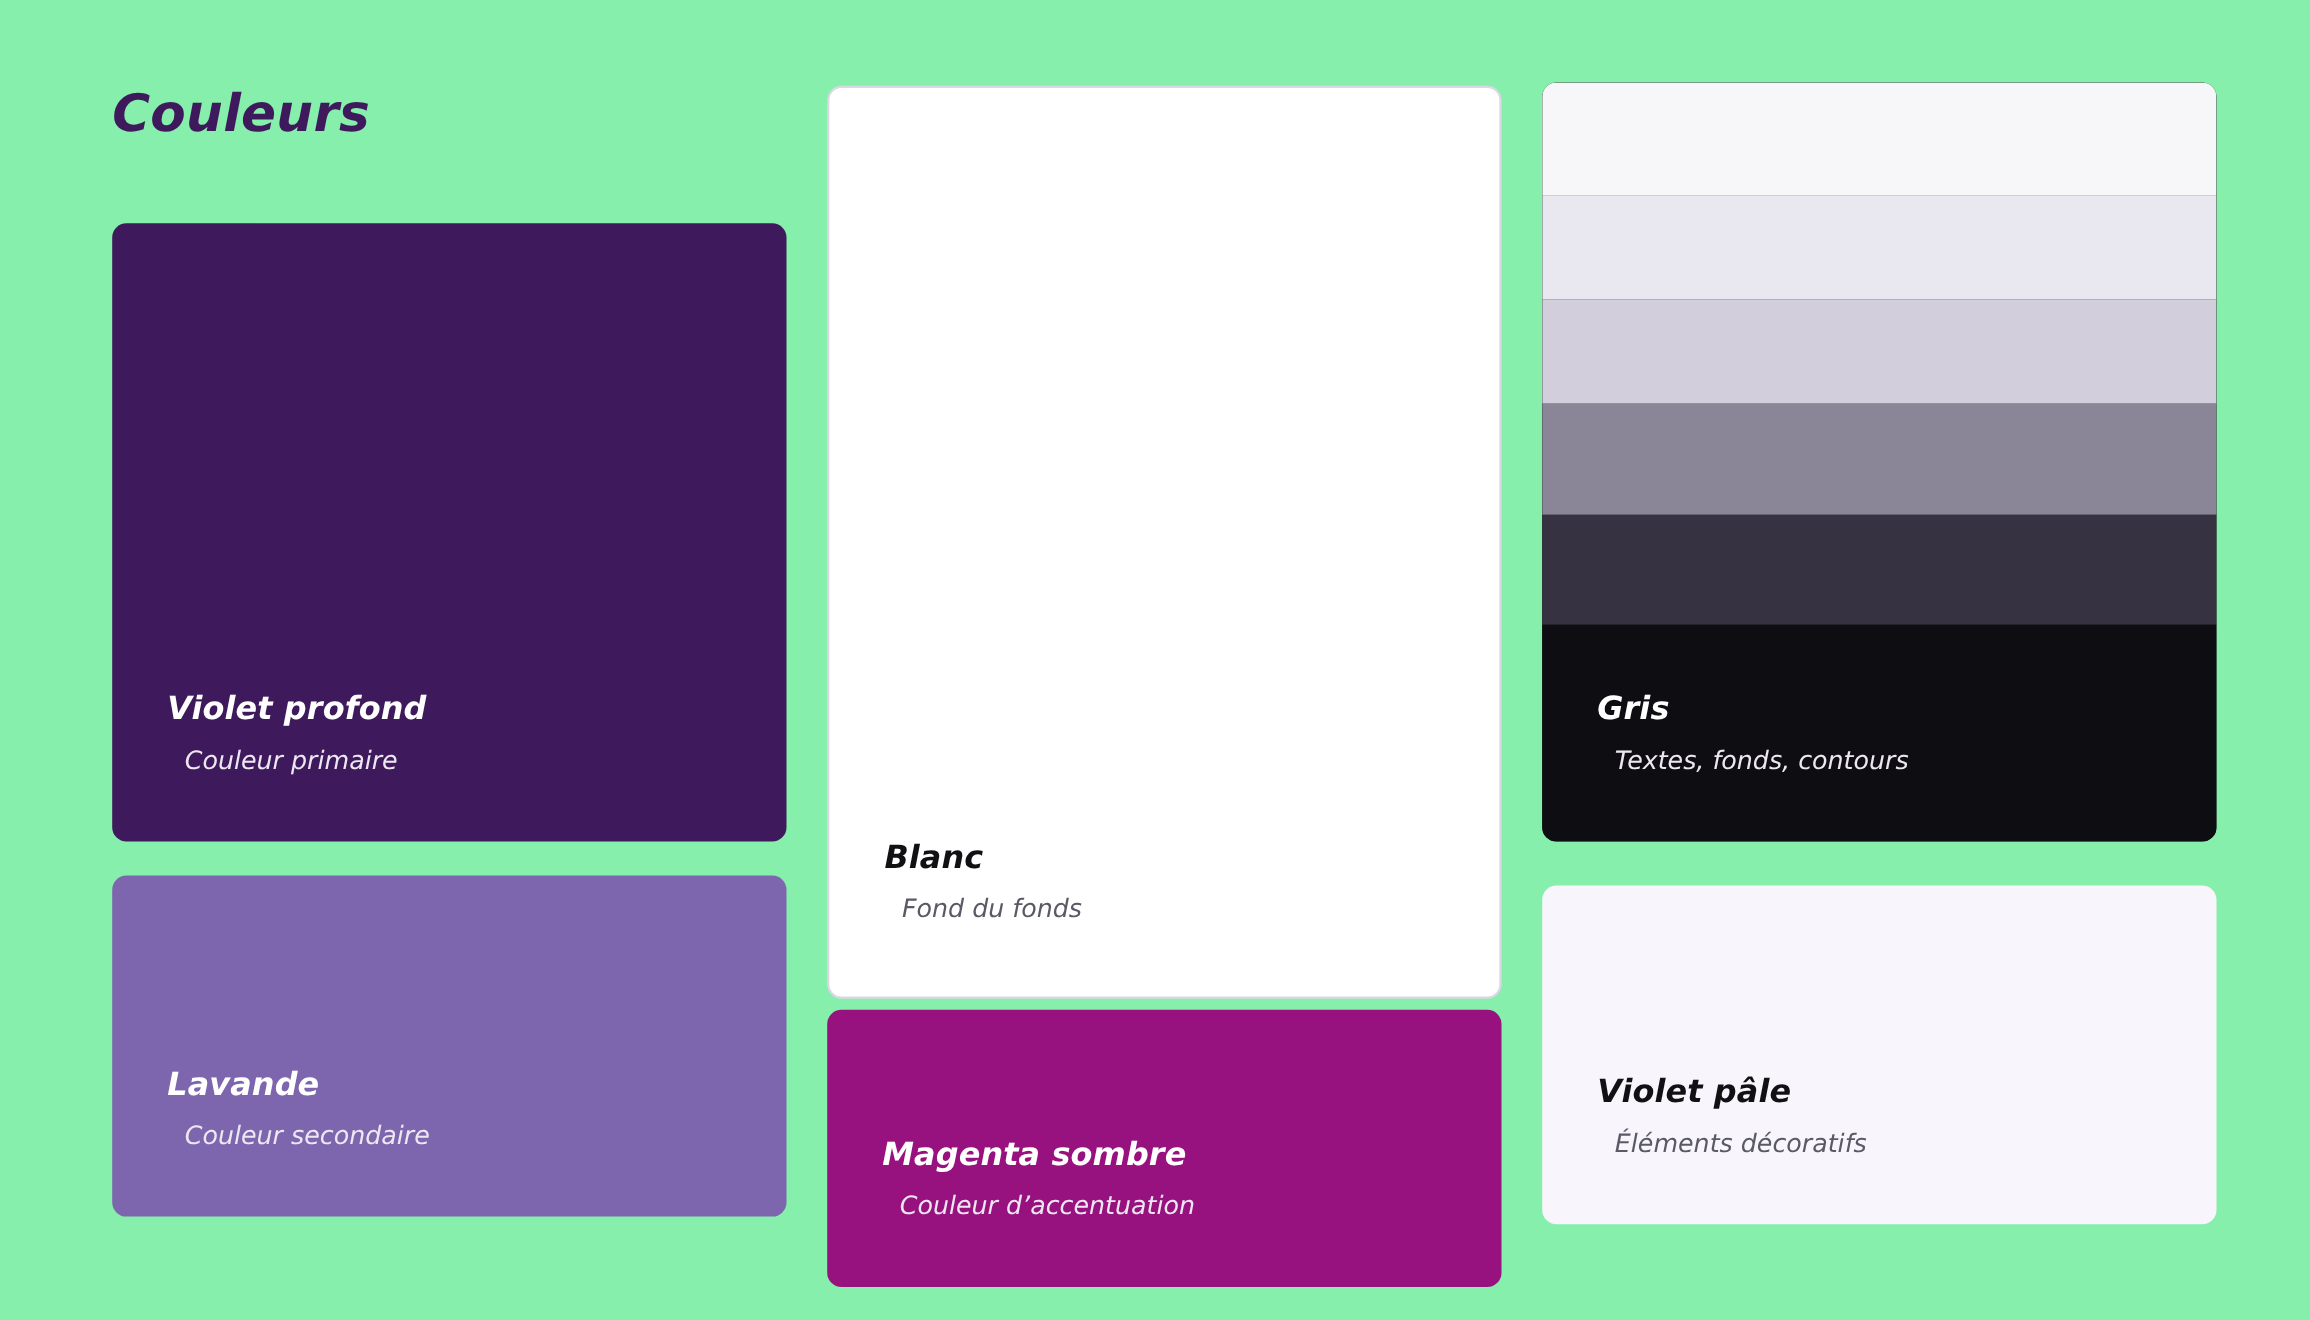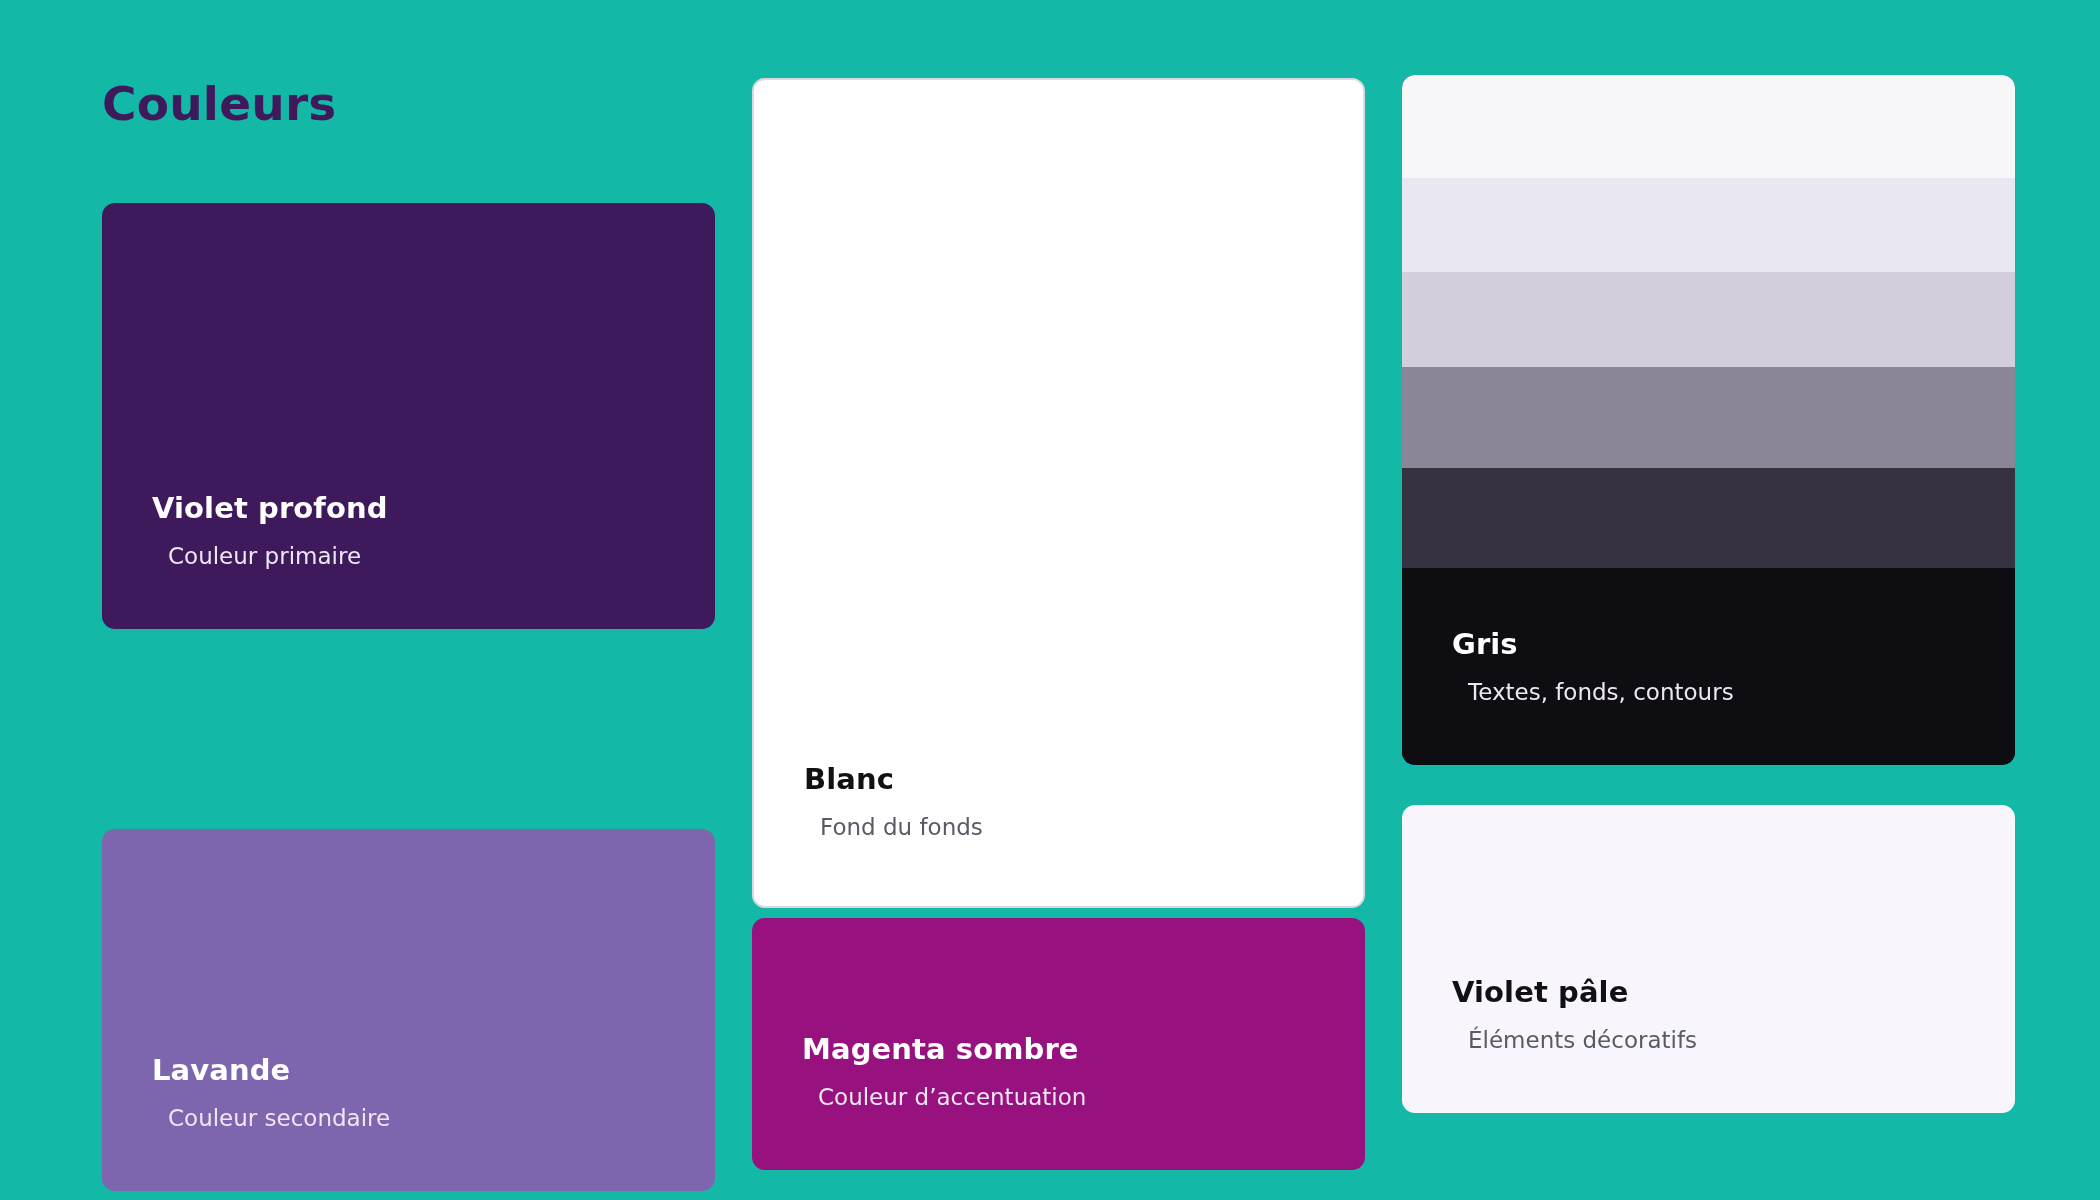--- a/index.html
+++ b/index.html
@@ -13,22 +13,23 @@
     height: 1200px;
     font-family: "DejaVu Sans", "Liberation Sans", sans-serif;
     -webkit-font-smoothing: antialiased;
     overflow: hidden;
   }
 
   .page {
     position: relative;
     width: 2100px;
     height: 1200px;
-    background: #14b8a6;
+    background: #86efac;
     box-sizing: border-box;
+    font-style: italic;
   }
 
   
   .page-title {
     position: absolute;
     left: 102px;
     top: 78px;
     font-size: 47px;
     font-weight: 700;
     letter-spacing: 0.2px;
@@ -81,26 +82,26 @@
   
   .on-dark .swatch-name { color: #ffffff; }
   .on-dark .swatch-desc { color: #EDE7F3; }
   .on-light .swatch-name { color: #111114; }
   .on-light .swatch-desc { color: #5A5A66; }
 
   
   
   .card-violet-profond {
     top: 203px;
-    height: 426px;
+    height: 562px;
     background: #3E1A5C;
   }
   .card-lavande {
-    top: 829px;
-    height: 362px;
+    top: 796px;
+    height: 310px;
     background: #7D66AE;
     padding-left: 10px;
   }
 
   
   .card-blanc {
     top: 78px;
     height: 830px;
     background: #ffffff;
     border: 2px solid #14532d;

